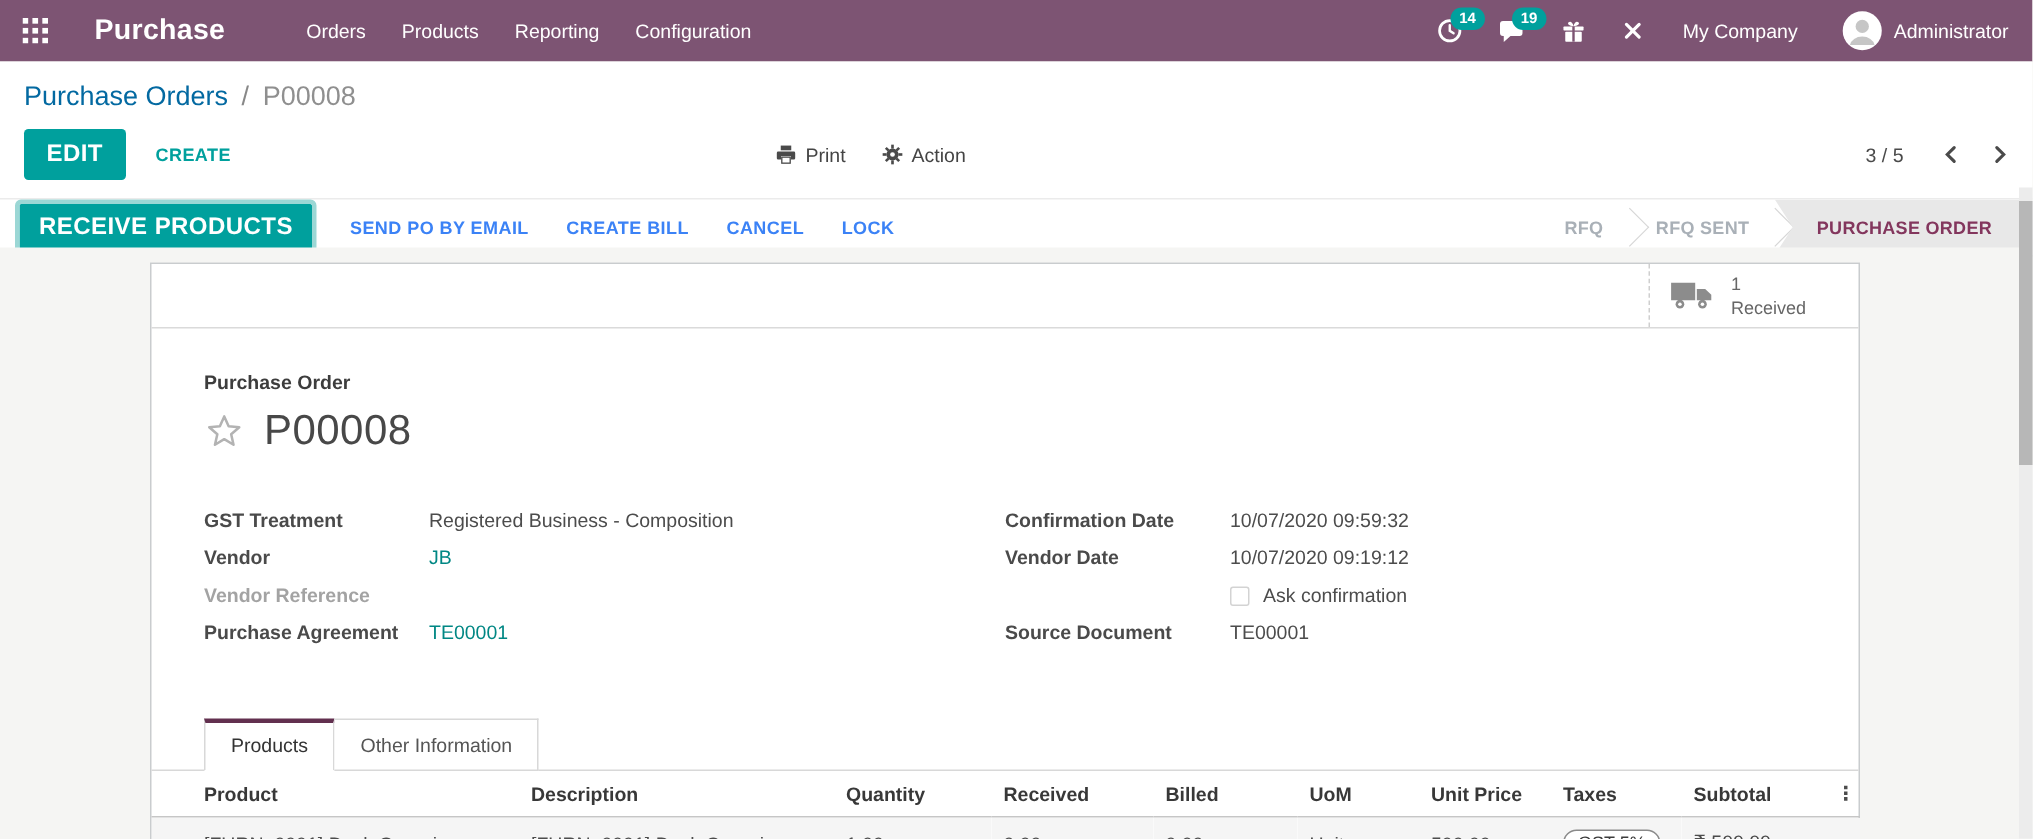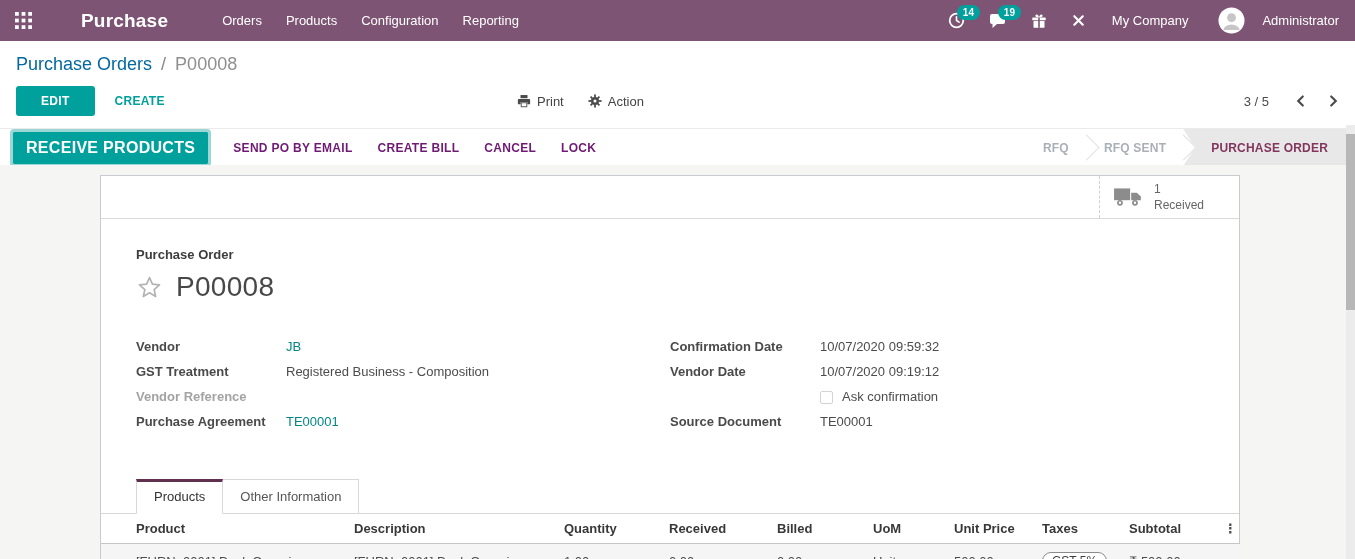--- a/index.html
+++ b/index.html
@@ -2,55 +2,55 @@
 <html><head>
 <meta charset="utf-8">
 <style>
   * { box-sizing: border-box; margin: 0; padding: 0; }
   html,body { width:1355px; height:559px; overflow:hidden;
     font-family:"Liberation Sans","DejaVu Sans",sans-serif; background:#f5f5f3; color:#4c4c4c; }
 
   
   .navbar { height:41px; background:#7d5473; display:flex; align-items:center; color:#fff; }
   .apps-btn { width:46px; height:41px; display:flex; align-items:center; justify-content:center; cursor:pointer; }
-  .brand { font-size:19px; font-weight:bold; margin:0 42px 0 35px; letter-spacing:.2px; }
+  .brand { font-size:19px; font-weight:bold; margin:0 42px 0 17px; letter-spacing:.2px; }
   .nav-menu { display:flex; align-items:center; height:100%; }
   .nav-item { font-size:13px; padding:0 12px; height:100%; display:flex; align-items:center; cursor:pointer; }
   .systray { margin-left:auto; display:flex; align-items:center; height:100%; padding-right:10px; }
   .systray-item { position:relative; padding:0 12px; height:100%; display:flex; align-items:center; cursor:pointer; }
   .badge { position:absolute; top:5px; left:21px; background:#00a09d; color:#fff; font-size:10px; font-weight:bold;
            border-radius:9px; padding:1.5px 6px; line-height:1.2; }
   .systray-company { font-size:13px; padding:0 14px; height:100%; display:flex; align-items:center; cursor:pointer; }
-  .systray-user { font-size:13px; display:flex; align-items:center; gap:17px; padding:0 6px 0 16px; height:100%; cursor:pointer; }
+  .systray-user { font-size:13px; display:flex; align-items:center; gap:7px; padding:0 6px 0 16px; height:100%; cursor:pointer; }
 
   
   .control-panel { background:#fff; }
   .breadcrumb-row { padding:13px 16px 2px; font-size:18px; }
   .bc-link { color:#0369a1; cursor:pointer; }
   .bc-sep { color:#888; padding:0 4px; }
   .bc-current { color:#8f8f8f; }
   .cp-buttons { display:flex; align-items:center; padding:9px 16px 12px; position:relative; }
-  .btn-primary { background:#00a09d; color:#fff; border:none; font-size:12px; font-weight:bold;
-                 padding:8px 25px; border-radius:3px; letter-spacing:.3px; cursor:pointer;
+  .btn-primary { background:#00a09d; color:#fff; border:none; font-size:16px; font-weight:bold;
+                 padding:8px 15px; border-radius:3px; letter-spacing:.3px; cursor:pointer;
                  font-family:inherit; }
   .btn-link-teal { background:none; border:none; color:#00a09d; font-size:12px; font-weight:bold;
                    letter-spacing:.3px; margin-left:20px; cursor:pointer; font-family:inherit; }
   .cp-center { position:absolute; left:517px; display:flex; align-items:center; gap:24px; }
   .cp-tool { display:flex; align-items:center; gap:6px; font-size:13px; color:#444; cursor:pointer; }
   .pager { margin-left:auto; display:flex; align-items:center; gap:26px; font-size:13px; color:#4a4a4a; }
   .pager-arrows { display:flex; align-items:center; gap:22px; }
   .pager-arrow { cursor:pointer; display:flex; align-items:center; }
 
   
   .statusbar { height:39px; background:#fff; border-top:1px solid #ebebeb; border-bottom:1px solid #c9c9c9;
                display:flex; align-items:center; padding-left:10px; position:relative; }
   .btn-receive { background:#00a09d; color:#fff; border:none; outline:3px solid #9bd7d5; font-size:16px;
                  font-weight:bold; letter-spacing:.3px; padding:7px 13px; margin-left:3px; cursor:pointer;
                  font-family:inherit; border-radius:1px; }
-  .sb-btn { background:none; border:none; color:#701a75; font-size:12px; font-weight:bold; letter-spacing:.3px;
+  .sb-btn { background:none; border:none; color:#3b82f6; font-size:12px; font-weight:bold; letter-spacing:.3px;
             margin-left:25px; cursor:pointer; font-family:inherit; }
   .stages { position:absolute; right:9px; top:0; bottom:0; display:flex; align-items:stretch; }
   .stage { font-size:12px; font-weight:bold; letter-spacing:.2px; color:#a9b0b7; padding:0 18px;
            display:flex; align-items:center; cursor:pointer; }
   .stage.active { background:#e8e8e8; color:#83365d;
                   clip-path:polygon(0 0,100% 0,100% 100%,0 100%,12px 50%); padding-left:28px; }
   .stage-sep { width:23px; height:23px; border-top:1px solid #d7d7d7; border-right:1px solid #d7d7d7;
                transform:rotate(45deg) scale(.8); align-self:center; margin:0 -12px; flex:none; }
 
   
@@ -116,22 +116,22 @@
       <rect x="0" y="14" width="4" height="4"></rect>
           <rect x="7" y="14" width="4" height="4"></rect>
           <rect x="14" y="14" width="4" height="4"></rect>
     </g>
       </svg>
   </div>
   <div class="brand">Purchase</div>
   <div class="nav-menu">
     <div class="nav-item">Orders</div>
     <div class="nav-item">Products</div>
+    <div class="nav-item">Reporting</div>
     <div class="nav-item">Configuration</div>
-    <div class="nav-item">Reporting</div>
   </div>
   <div class="systray">
     <div class="systray-item">
       <svg viewBox="0 0 16 16" width="17" height="17">
         <circle cx="8" cy="8" r="6.4" fill="none" stroke="#fff" stroke-width="1.7"></circle>
         <path d="M8 4.5V8l2.4 1.6" stroke="#fff" stroke-width="1.5" fill="none" stroke-linecap="round"></path>
       </svg>
       <span class="badge">14</span>
     </div>
     <div class="systray-item">
@@ -273,26 +273,26 @@
           <svg viewBox="0 0 24 24" width="27" height="27">
             <path d="M12 3.2l2.6 5.8 6.3.6-4.8 4.2 1.4 6.2-5.5-3.3-5.5 3.3 1.4-6.2-4.8-4.2 6.3-.6z" fill="none" stroke="#b3b3b3" stroke-width="1.5" stroke-linejoin="round"></path>
           </svg>
         </span>
         <span class="record-title">P00008</span>
       </div>
 
       <div class="fields">
         <div class="fcol">
           <div class="frow">
+            <span class="flabel">GST Treatment</span>
+            <span class="fvalue">Registered Business - Composition</span>
+          </div>
+          <div class="frow">
             <span class="flabel">Vendor</span>
             <span class="fvalue link">JB</span>
-          </div>
-          <div class="frow">
-            <span class="flabel">GST Treatment</span>
-            <span class="fvalue">Registered Business - Composition</span>
           </div>
           <div class="frow">
             <span class="flabel muted">Vendor Reference</span>
             <span class="fvalue"></span>
           </div>
           <div class="frow">
             <span class="flabel">Purchase Agreement</span>
             <span class="fvalue link">TE00001</span>
           </div>
         </div>

